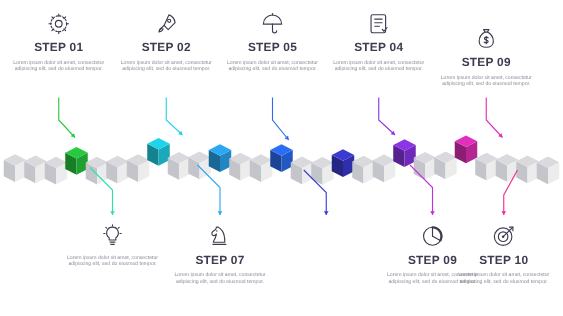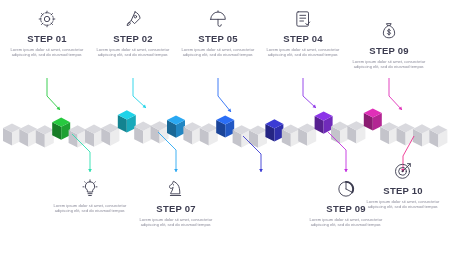--- a/index.html
+++ b/index.html
@@ -352,21 +352,21 @@
         <path d="M12 3.4A8.6 8.6 0 0 1 19.6 16" stroke-width="2.2"></path>
       </svg>
     </div>
     <div class="step-title">
       <span>STEP</span>
       <span class="num">09</span>
     </div>
     <div class="step-desc">Lorem ipsum dolor sit amet, consectetur adipiscing elit, sed do eiusmod tempor.</div>
   </div>
 
-  <div class="step-block" style="left:365px; top:160px;">
+  <div class="step-block" style="left:365px; top:178px;">
     <div class="step-icon">
       <svg width="20" height="20" viewBox="0 0 24 24" fill="none" stroke="#3c3c50" stroke-width="1.1" stroke-linecap="round" stroke-linejoin="round">
         <circle cx="11.4" cy="12.4" r="8.4"></circle>
         <circle cx="11.4" cy="12.4" r="4.6"></circle>
         <circle cx="11.4" cy="12.4" r="1.2" fill="#3c3c50" stroke="none"></circle>
         <path d="M11.4 12.4 20.6 3.4"></path>
         <path d="M17.4 3.2h3.4v3.4"></path>
       </svg>
     </div>
     <div class="step-title">

